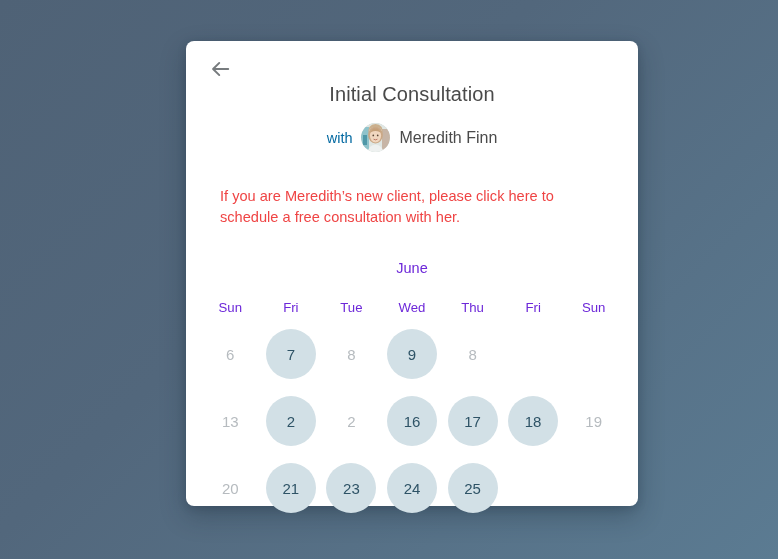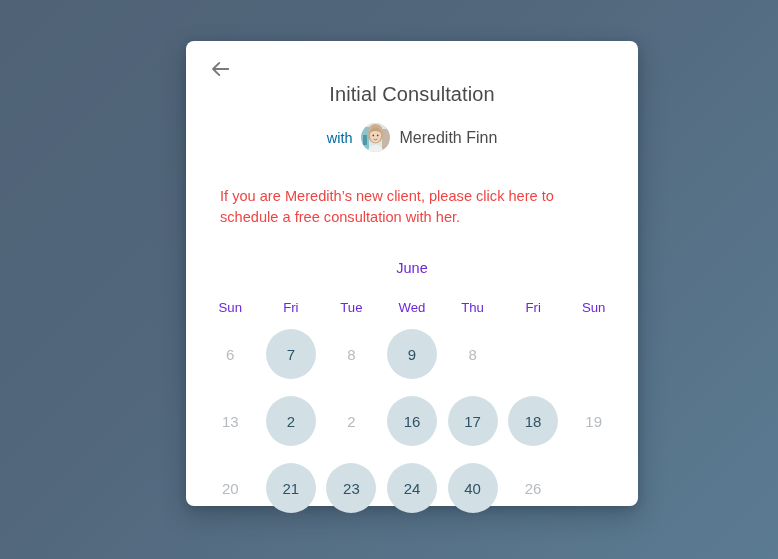--- a/index.html
+++ b/index.html
@@ -242,22 +242,19 @@
           <div class="date-cell">
             <div class="day available">21</div>
           </div>
           <div class="date-cell">
             <div class="day available">23</div>
           </div>
           <div class="date-cell">
             <div class="day available">24</div>
           </div>
           <div class="date-cell">
-            <div class="day available">40</div>
-          </div>
-          <div class="date-cell">
-            <div class="day disabled">26</div>
+            <div class="day available">25</div>
           </div>
         </div>
       </div>
   </div>
 
 </div>
 
 </body></html>

